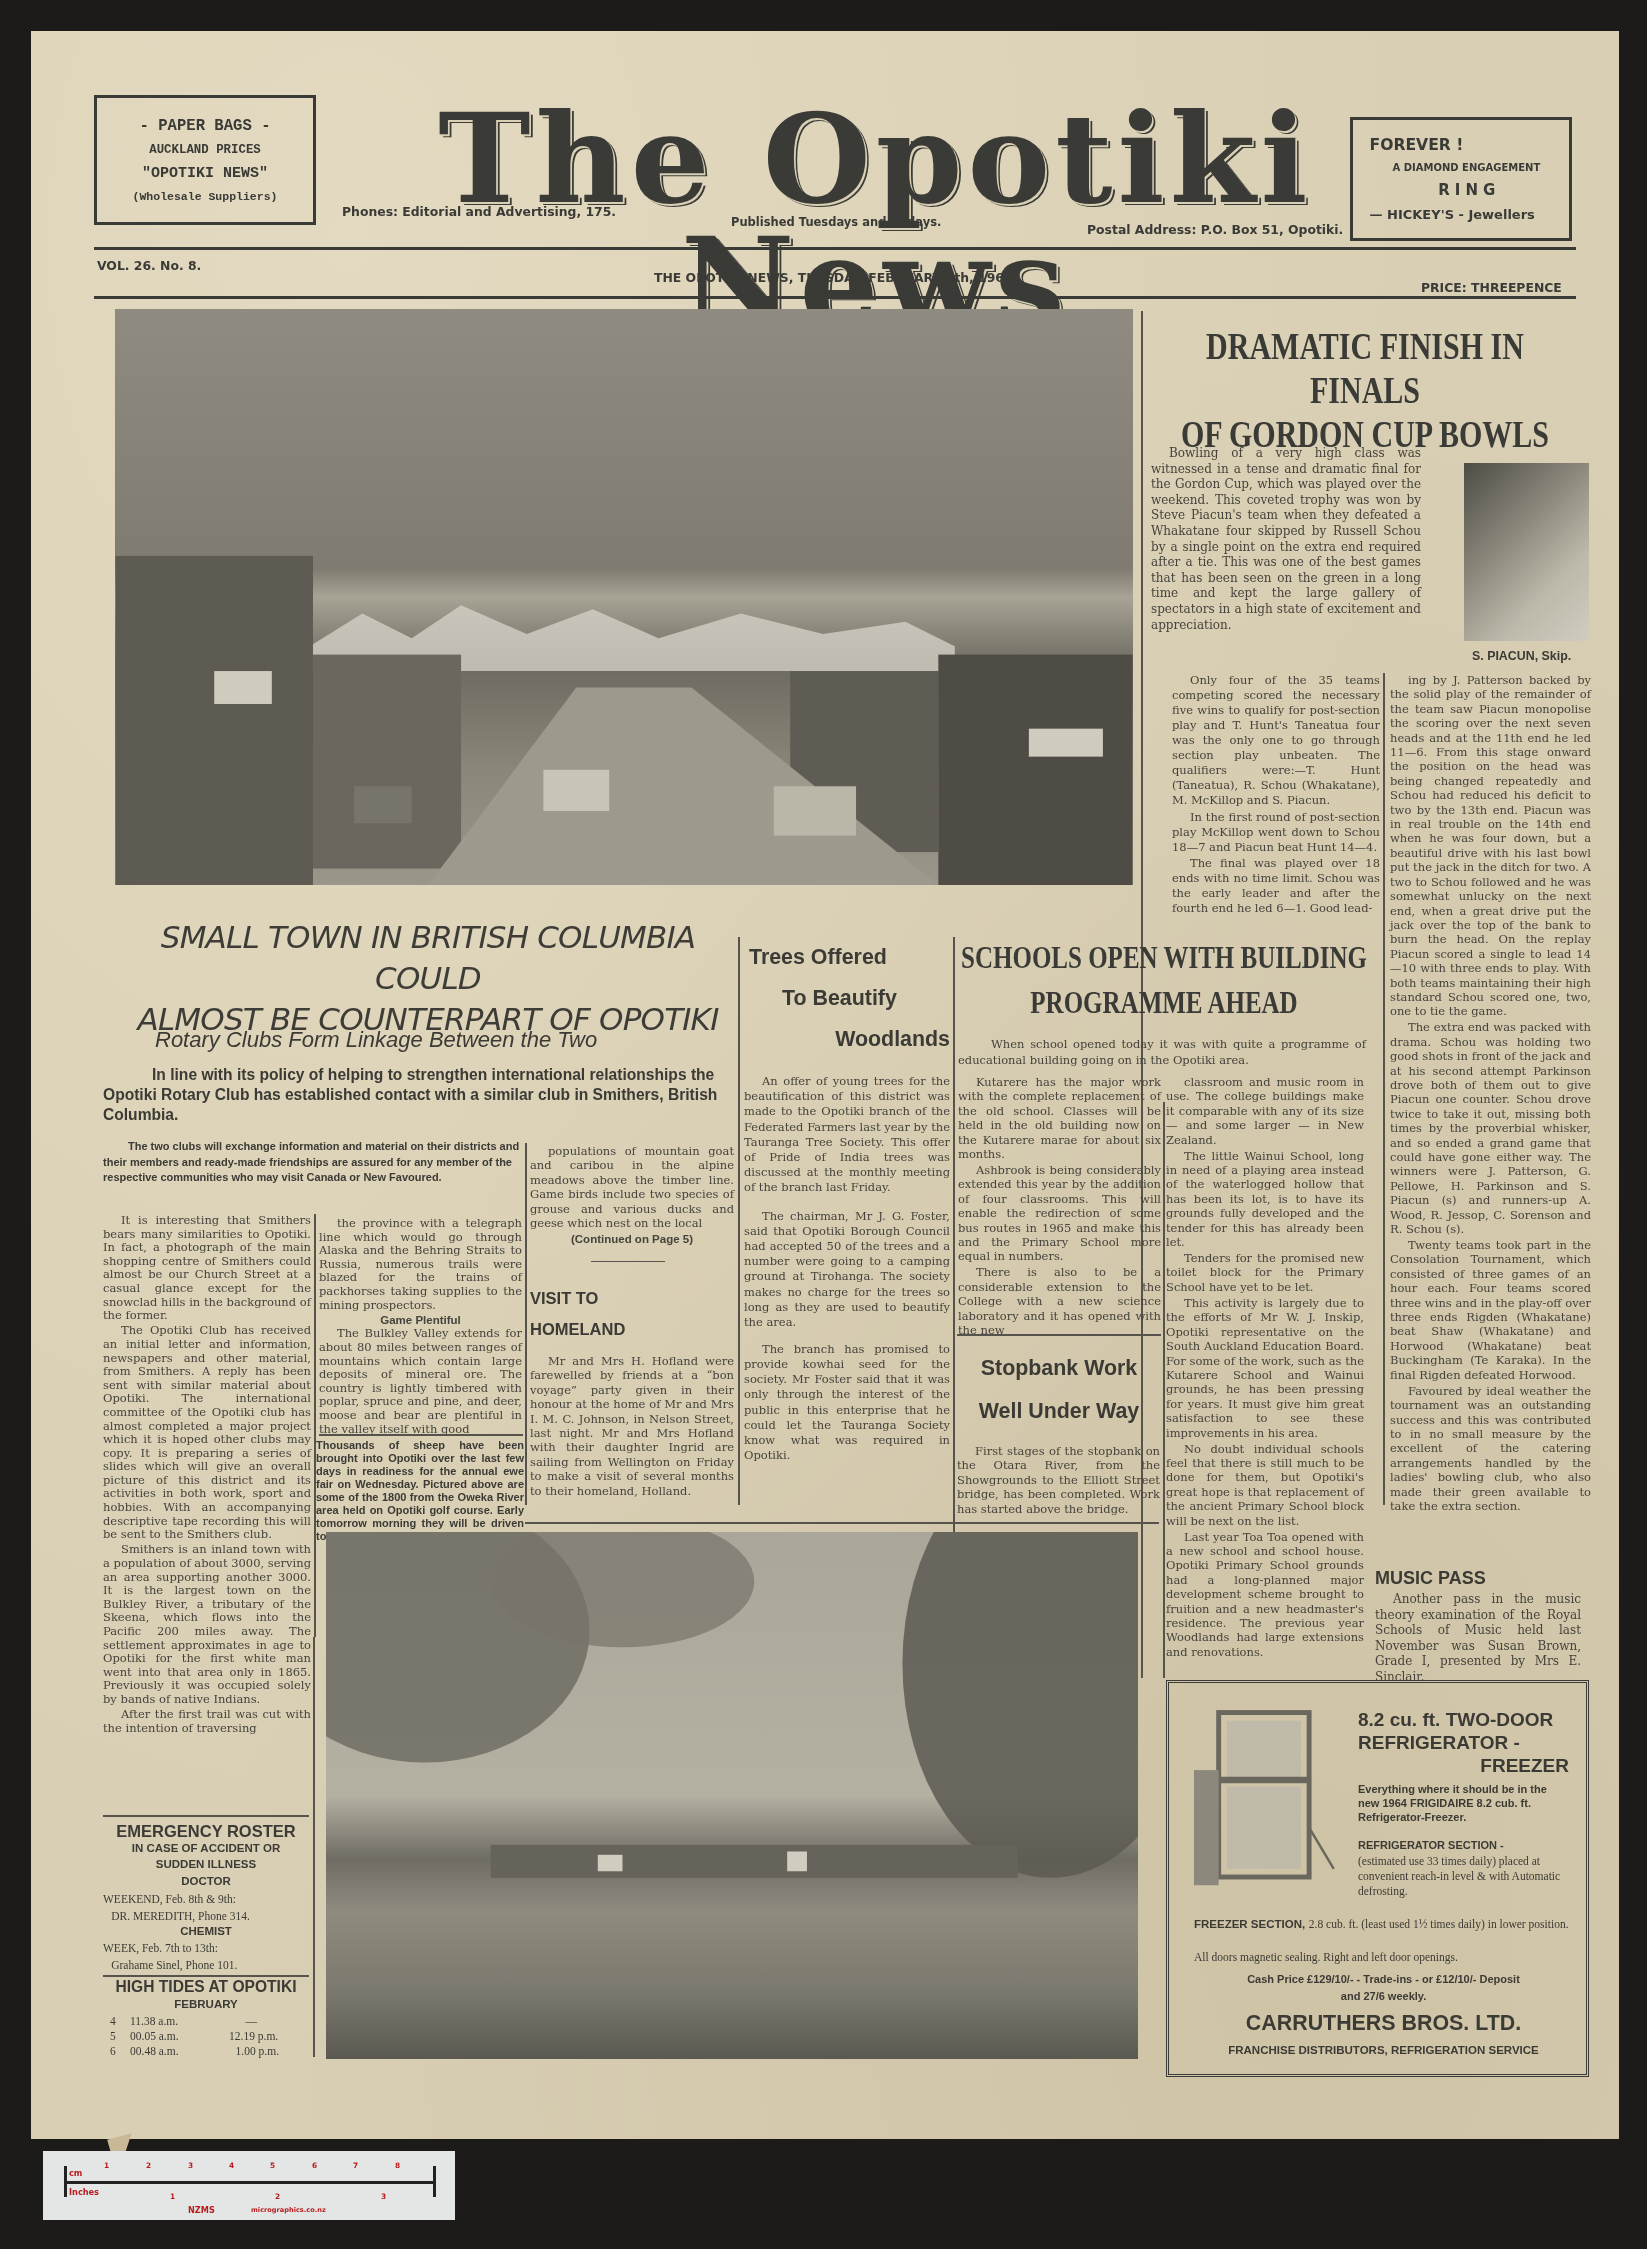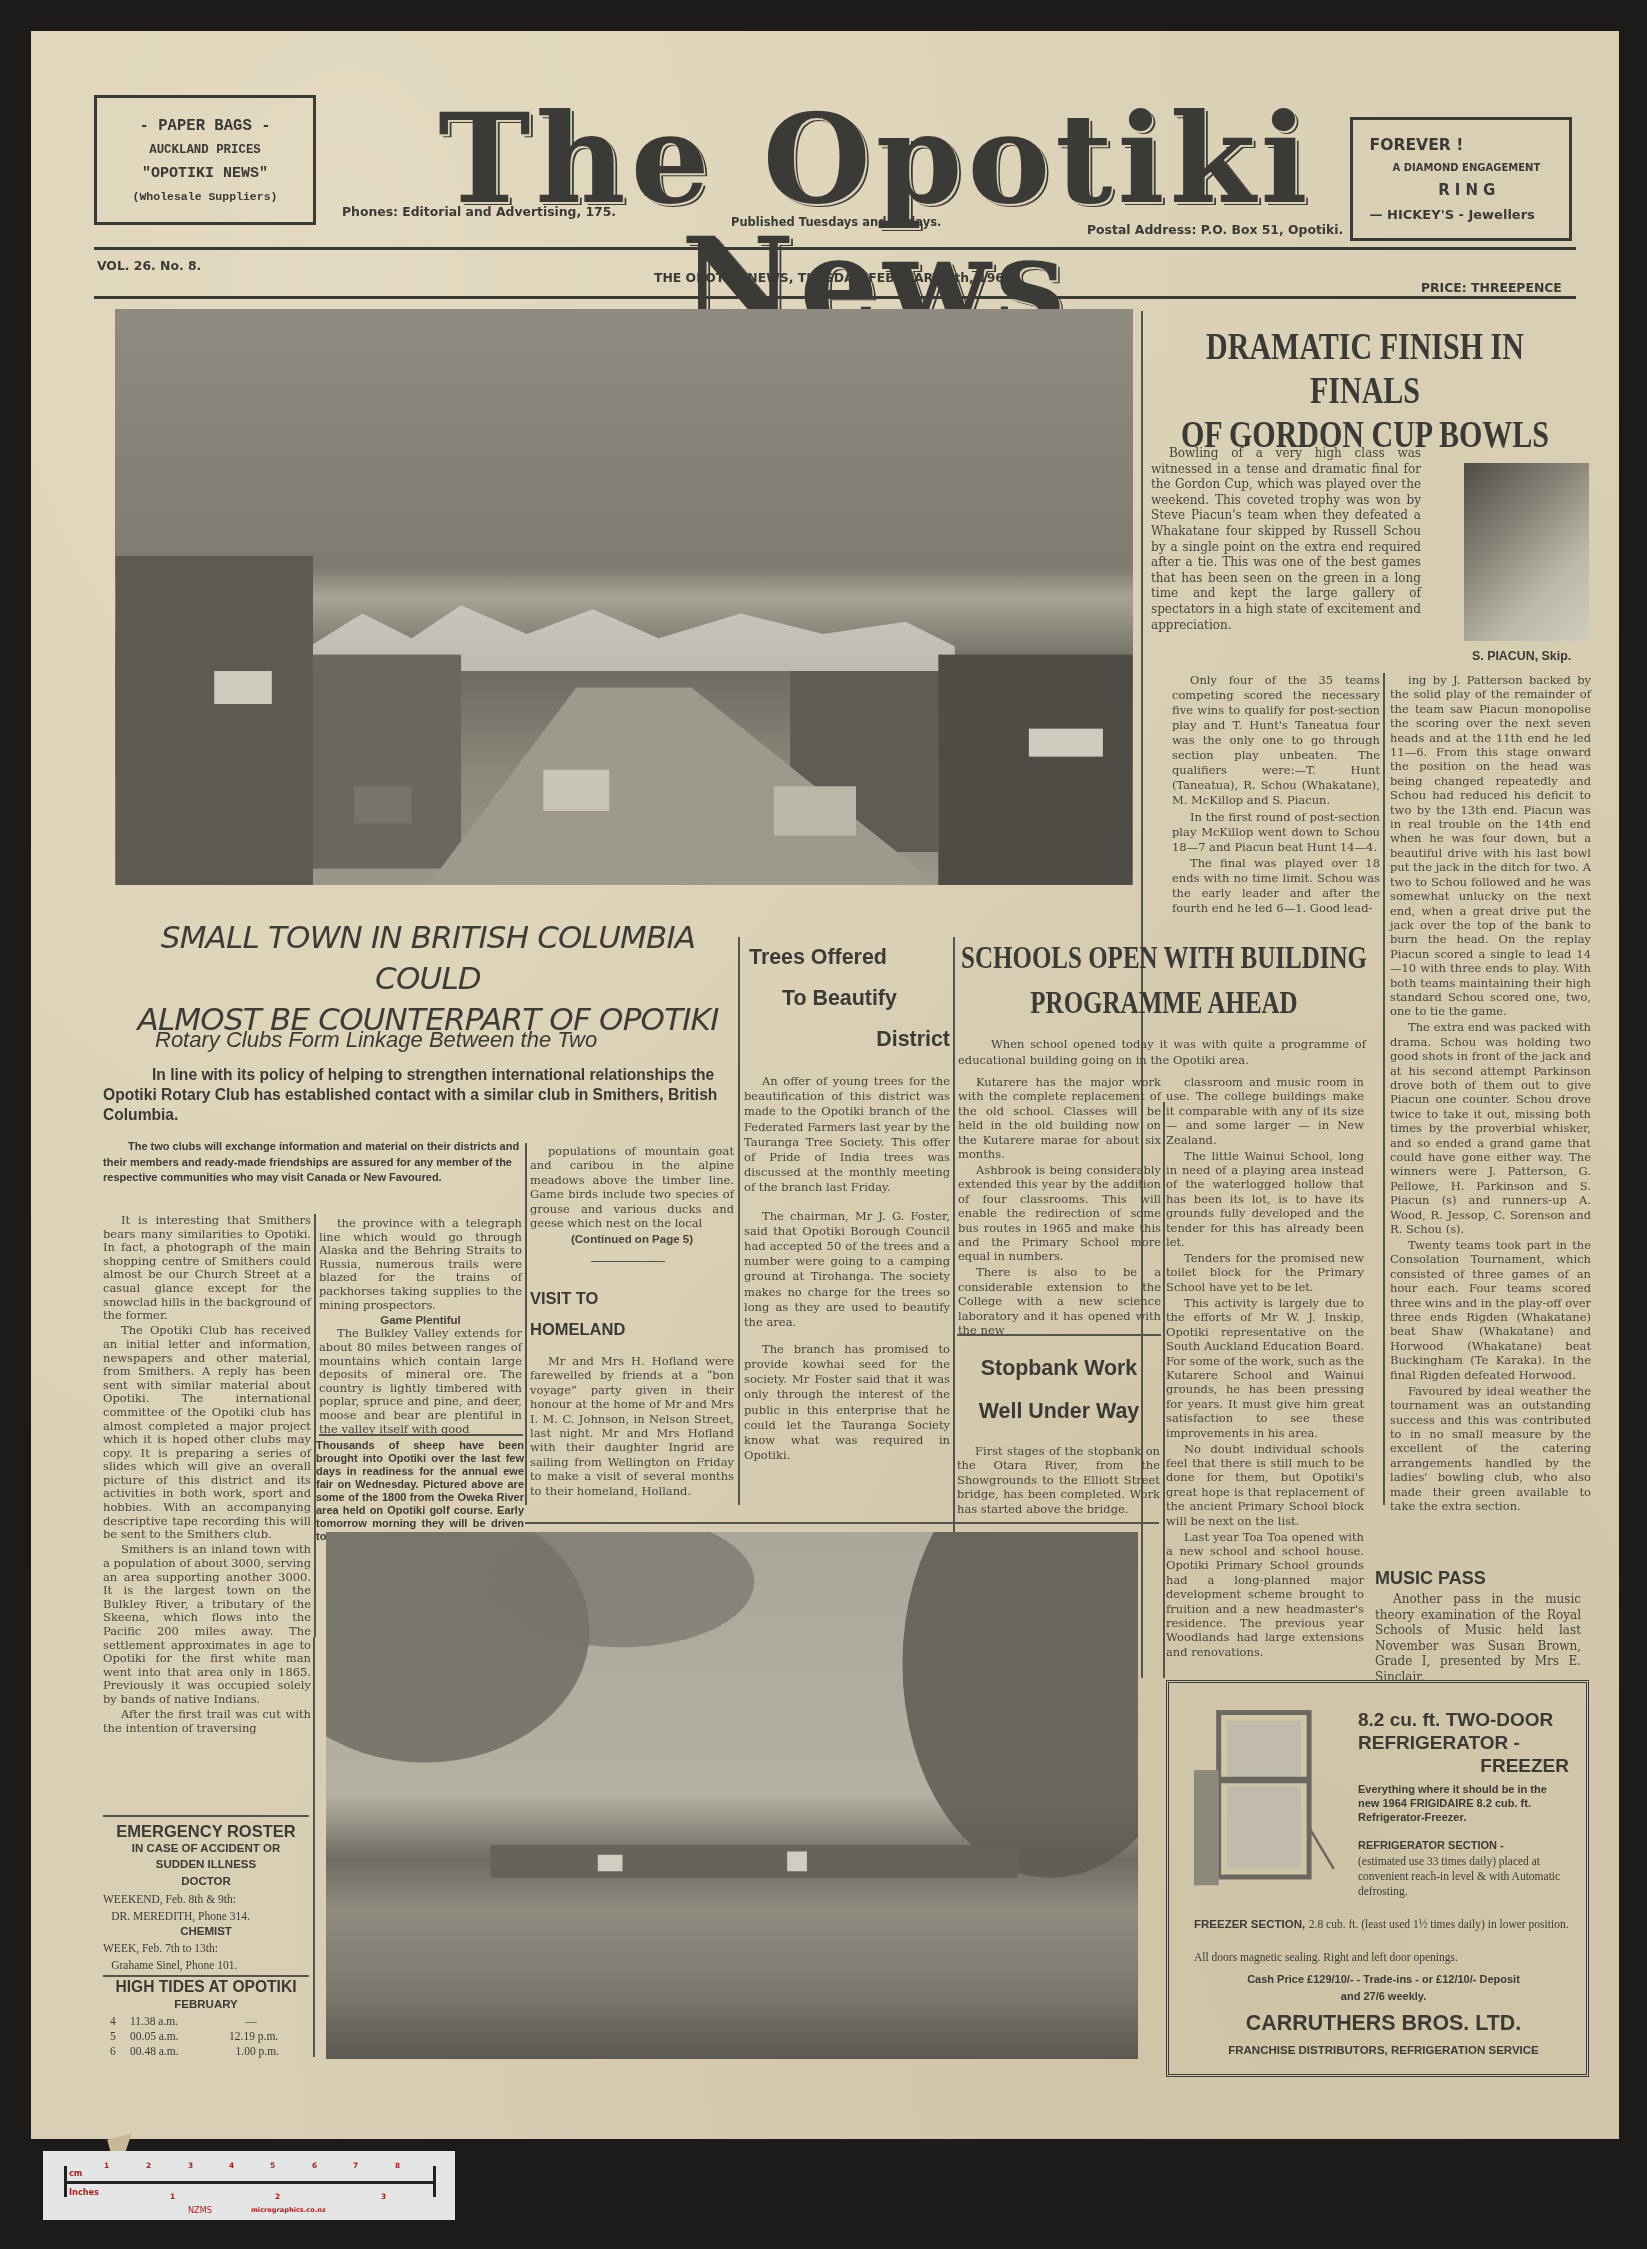--- a/index.html
+++ b/index.html
@@ -168,21 +168,21 @@
     <div>HOMELAND</div>
   </div>
   <div class="col-text" style="left:499px;top:1323px;width:204px;font-size:11.5px;line-height:14.4px;">
     <p>Mr and Mrs H. Hofland were farewelled by friends at a “bon voyage” party given in their honour at the home of Mr and Mrs I. M. C. Johnson, in Nelson Street, last night. Mr and Mrs Hofland with their daughter Ingrid are sailing from Wellington on Friday to make a visit of several months to their homeland, Holland.</p>
   </div>
 
   <div class="vline" style="left:707px;top:906px;height:568px;"></div>
   <div class="abs sans" style="left:713px;top:906px;width:206px;font-size:21.4px;font-weight:bold;line-height:41px;">
     <div style="padding-left:5px;">Trees Offered</div>
     <div style="padding-left:38px;">To Beautify</div>
-    <div style="text-align:right;">District</div>
+    <div style="text-align:right;">Woodlands</div>
   </div>
   <div class="col-text" style="left:713px;top:1043px;width:206px;font-size:11.5px;line-height:15.2px;">
     <p style="margin-bottom:13px;">An offer of young trees for the beautification of this district was made to the Opotiki branch of the Federated Farmers last year by the Tauranga Tree Society. This offer of Pride of India trees was discussed at the monthly meeting of the branch last Friday.</p>
     <p style="margin-bottom:11.5px;">The chairman, Mr J. G. Foster, said that Opotiki Borough Council had accepted 50 of the trees and a number were going to a camping ground at Tirohanga. The society makes no charge for the trees so long as they are used to beautify the area.</p>
     <p>The branch has promised to provide kowhai seed for the society. Mr Foster said that it was only through the interest of the public in this enterprise that he could let the Tauranga Society know what was required in Opotiki.</p>
   </div>
 
   <div class="vline" style="left:922px;top:906px;height:758px;"></div>
   <div class="abs head-serif" style="left:927px;top:904px;width:412px;font-size:25px;line-height:36px;">
     <div>SCHOOLS OPEN WITH BUILDING</div>
@@ -312,16 +312,16 @@
   <span class="abs" style="left:103px;top:10px;font-size:7.4px;font-weight:bold;">2</span>
   <span class="abs" style="left:145px;top:10px;font-size:7.4px;font-weight:bold;">3</span>
   <span class="abs" style="left:186px;top:10px;font-size:7.4px;font-weight:bold;">4</span>
   <span class="abs" style="left:227px;top:10px;font-size:7.4px;font-weight:bold;">5</span>
   <span class="abs" style="left:269px;top:10px;font-size:7.4px;font-weight:bold;">6</span>
   <span class="abs" style="left:310px;top:10px;font-size:7.4px;font-weight:bold;">7</span>
   <span class="abs" style="left:352px;top:10px;font-size:7.4px;font-weight:bold;">8</span>
   <span class="abs" style="left:127px;top:41px;font-size:7.4px;font-weight:bold;">1</span>
   <span class="abs" style="left:232px;top:41px;font-size:7.4px;font-weight:bold;">2</span>
   <span class="abs" style="left:338px;top:41px;font-size:7.4px;font-weight:bold;">3</span>
-  <span class="abs" style="left:145px;top:54px;font-size:8.2px;font-weight:normal;">NZMS</span>
+  <span class="abs" style="left:145px;top:54px;font-size:8.2px;font-weight:bold;">NZMS</span>
   <span class="abs" style="left:208px;top:55px;font-size:6.6px;font-weight:bold;">micrographics.co.nz</span>
 </div>
 
 
 </body></html>

